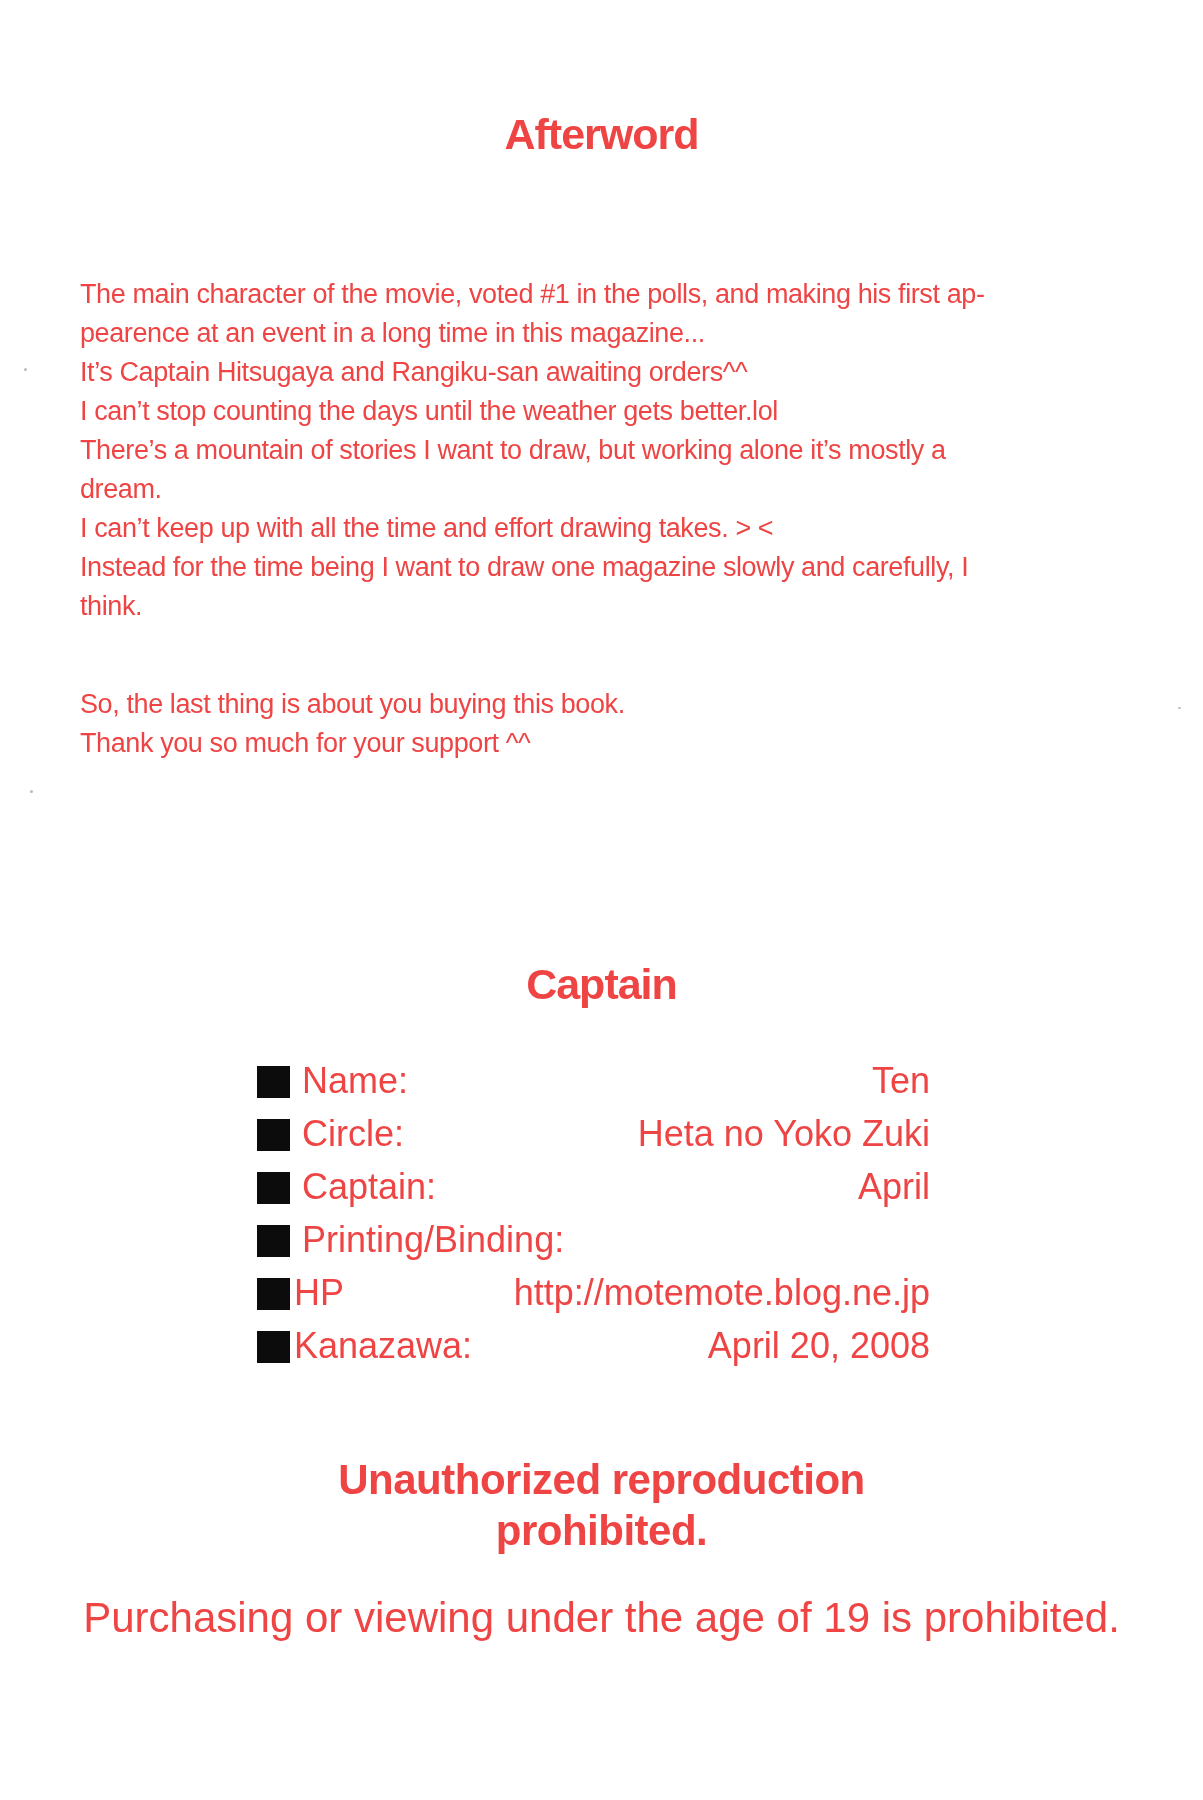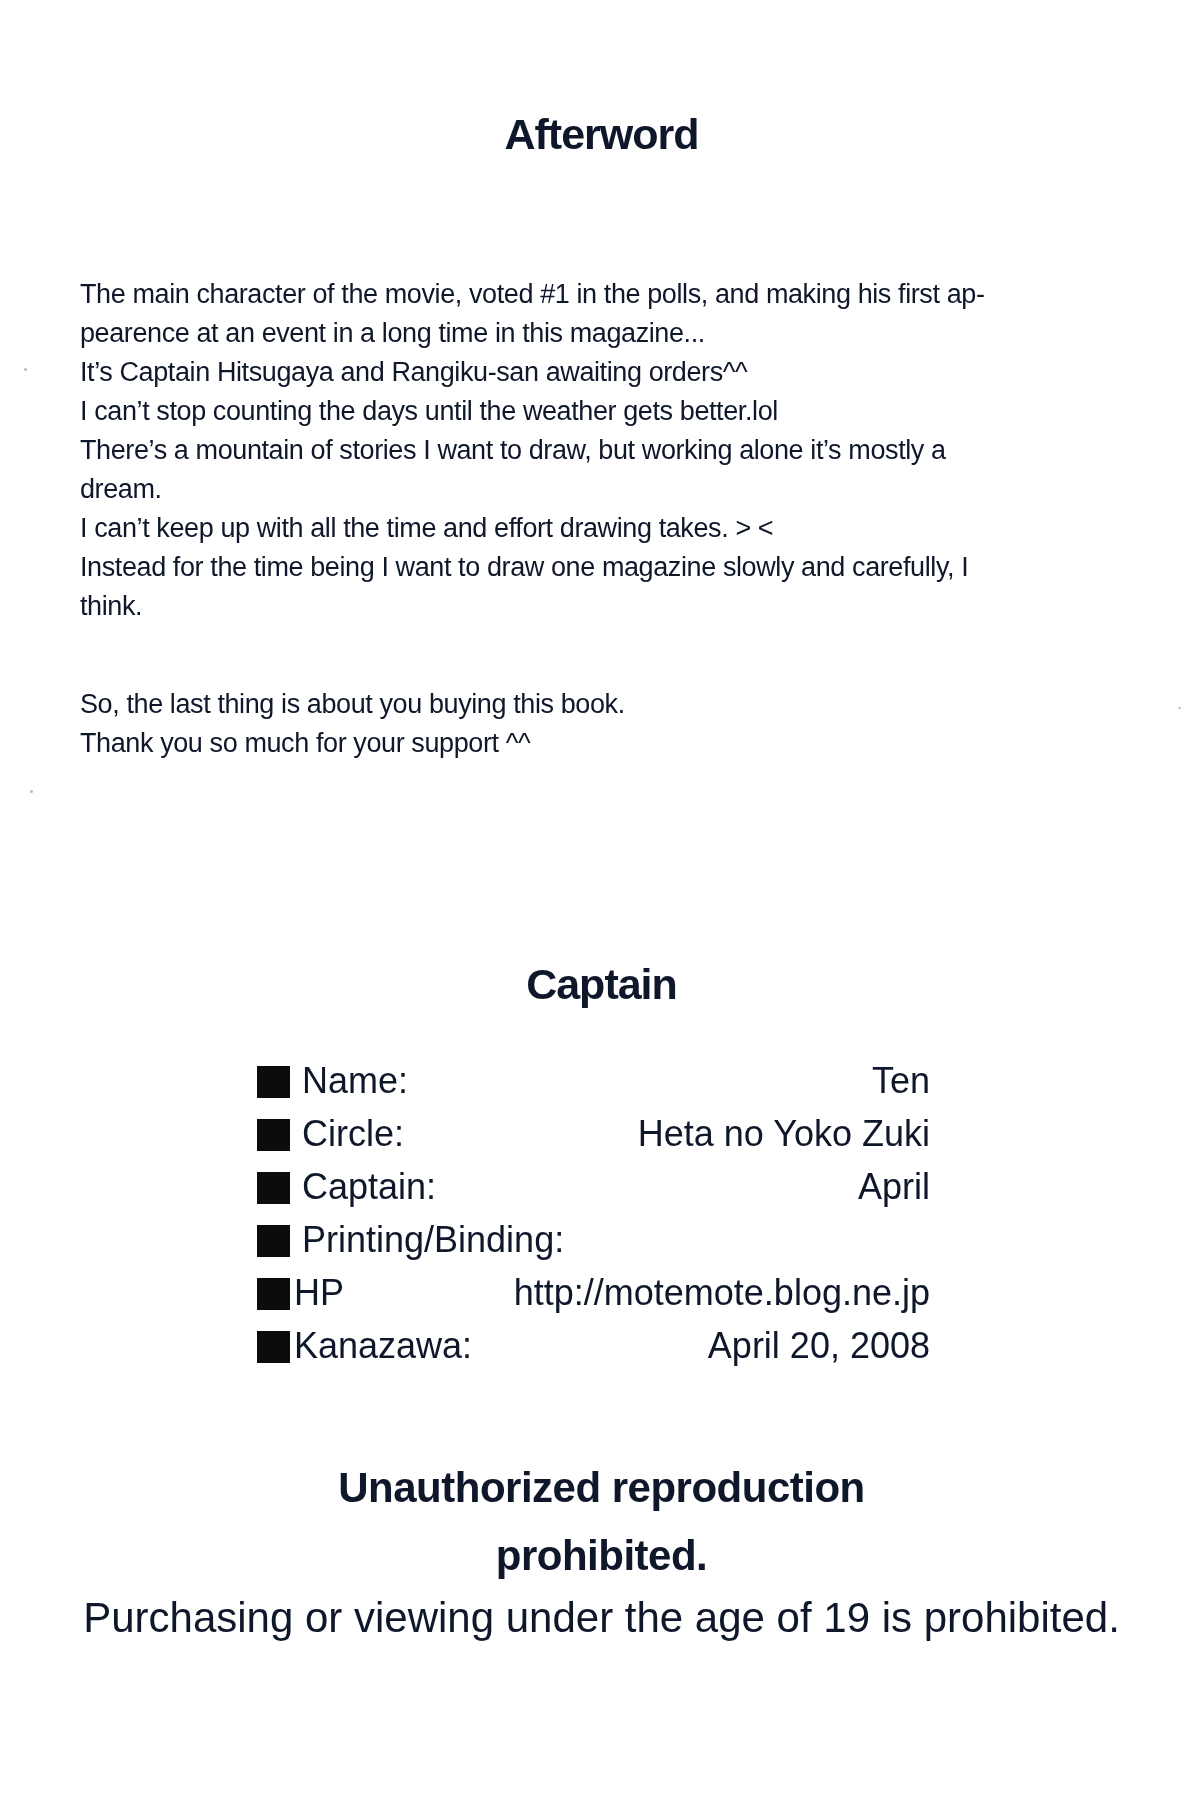--- a/index.html
+++ b/index.html
@@ -1,20 +1,20 @@
 <!DOCTYPE html>
 <html><head>
 <meta charset="utf-8">
 <style>
   html,body{margin:0;padding:0;background:#e8e8e8;}
   #page{
     position:relative;
     width:1203px;height:1800px;
     background:#ffffff;
-    color:#0f172a;
+    color:#ef4444;
     font-family:"Liberation Sans","DejaVu Sans",sans-serif;
     overflow:hidden;
   }
   .center-line{
     position:absolute;left:0;width:1203px;
     text-align:center;
   }
   .heading{
     font-weight:bold;
     font-size:43px;
@@ -53,21 +53,21 @@
     flex:0 0 auto;
   }
   .colophon-row:nth-child(n+5) .bullet{margin-right:4px;}
   .colophon-label{flex:0 0 auto;}
   .colophon-value{margin-left:auto;flex:0 0 auto;}
   #warning{
     top:1454px;
     font-weight:bold;
     font-size:42px;
     letter-spacing:-0.5px;
-    line-height:68px;
+    line-height:51px;
     white-space:pre-line;
   }
   #age-notice{
     top:1596px;
     font-size:42px;
     line-height:44px;
   }
   
   .speck{position:absolute;background:#b9b9b9;border-radius:50%;}
   #speck-1{left:24px;top:368px;width:3px;height:3px;}

